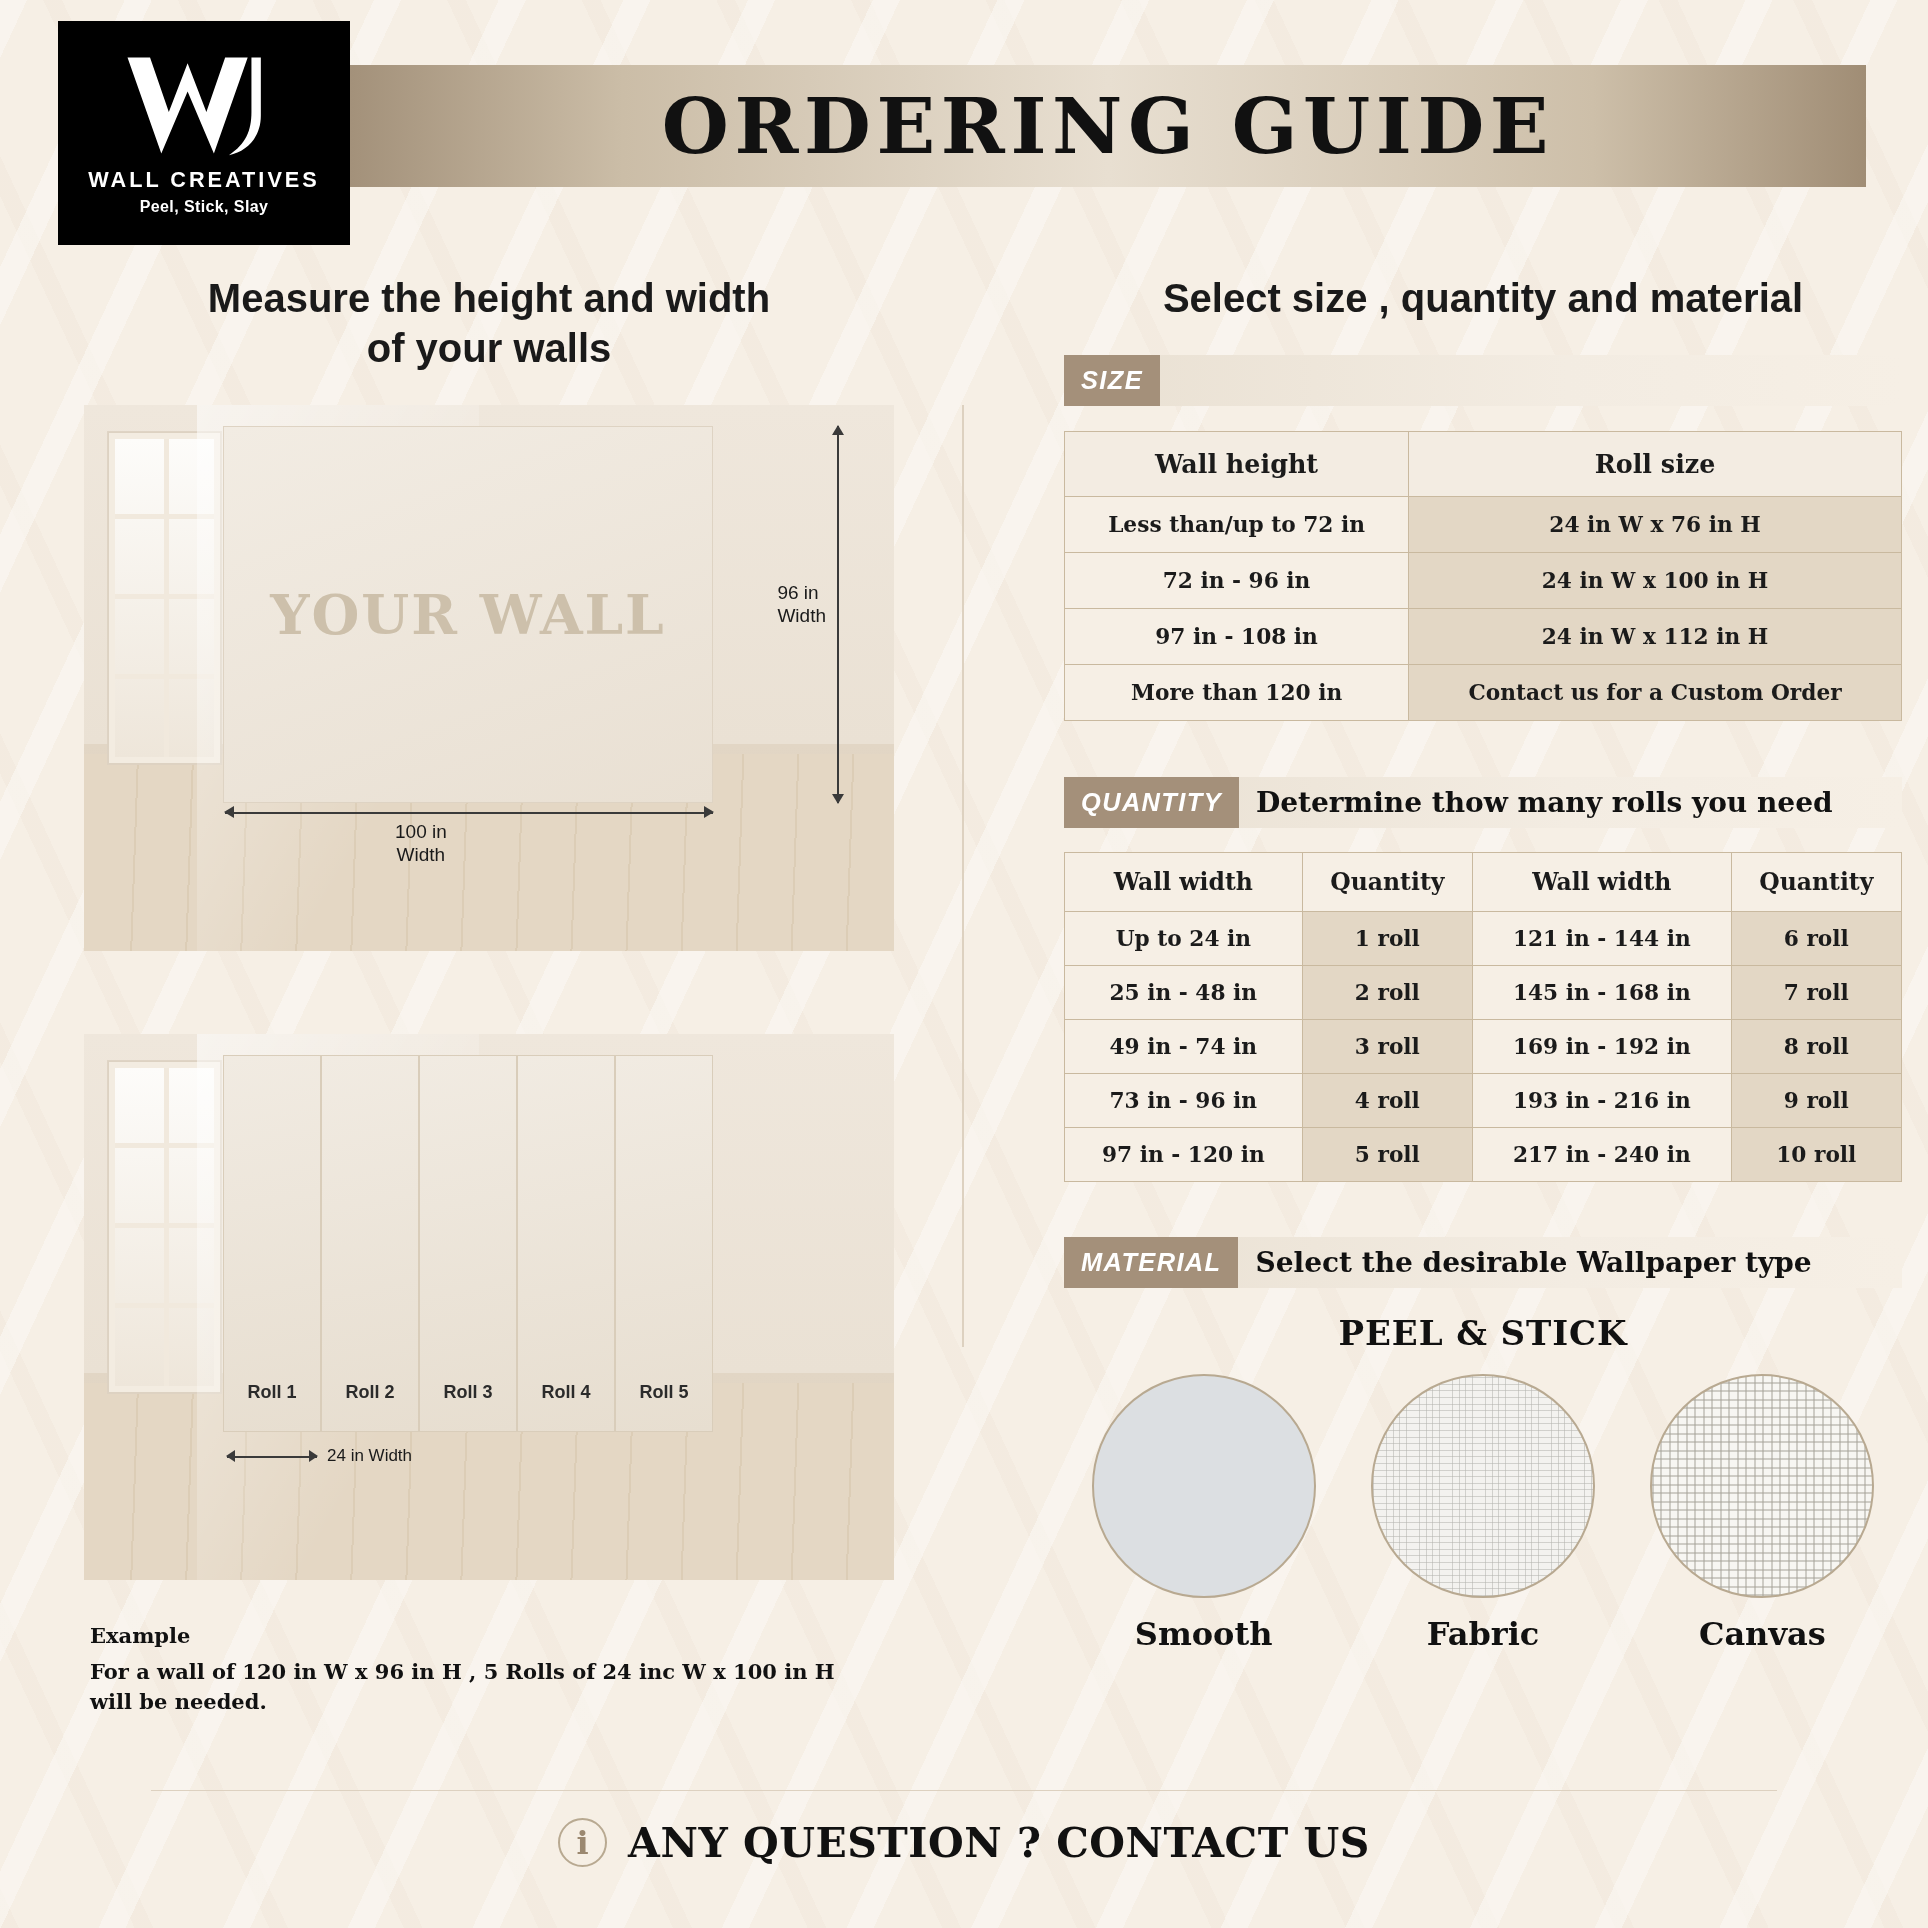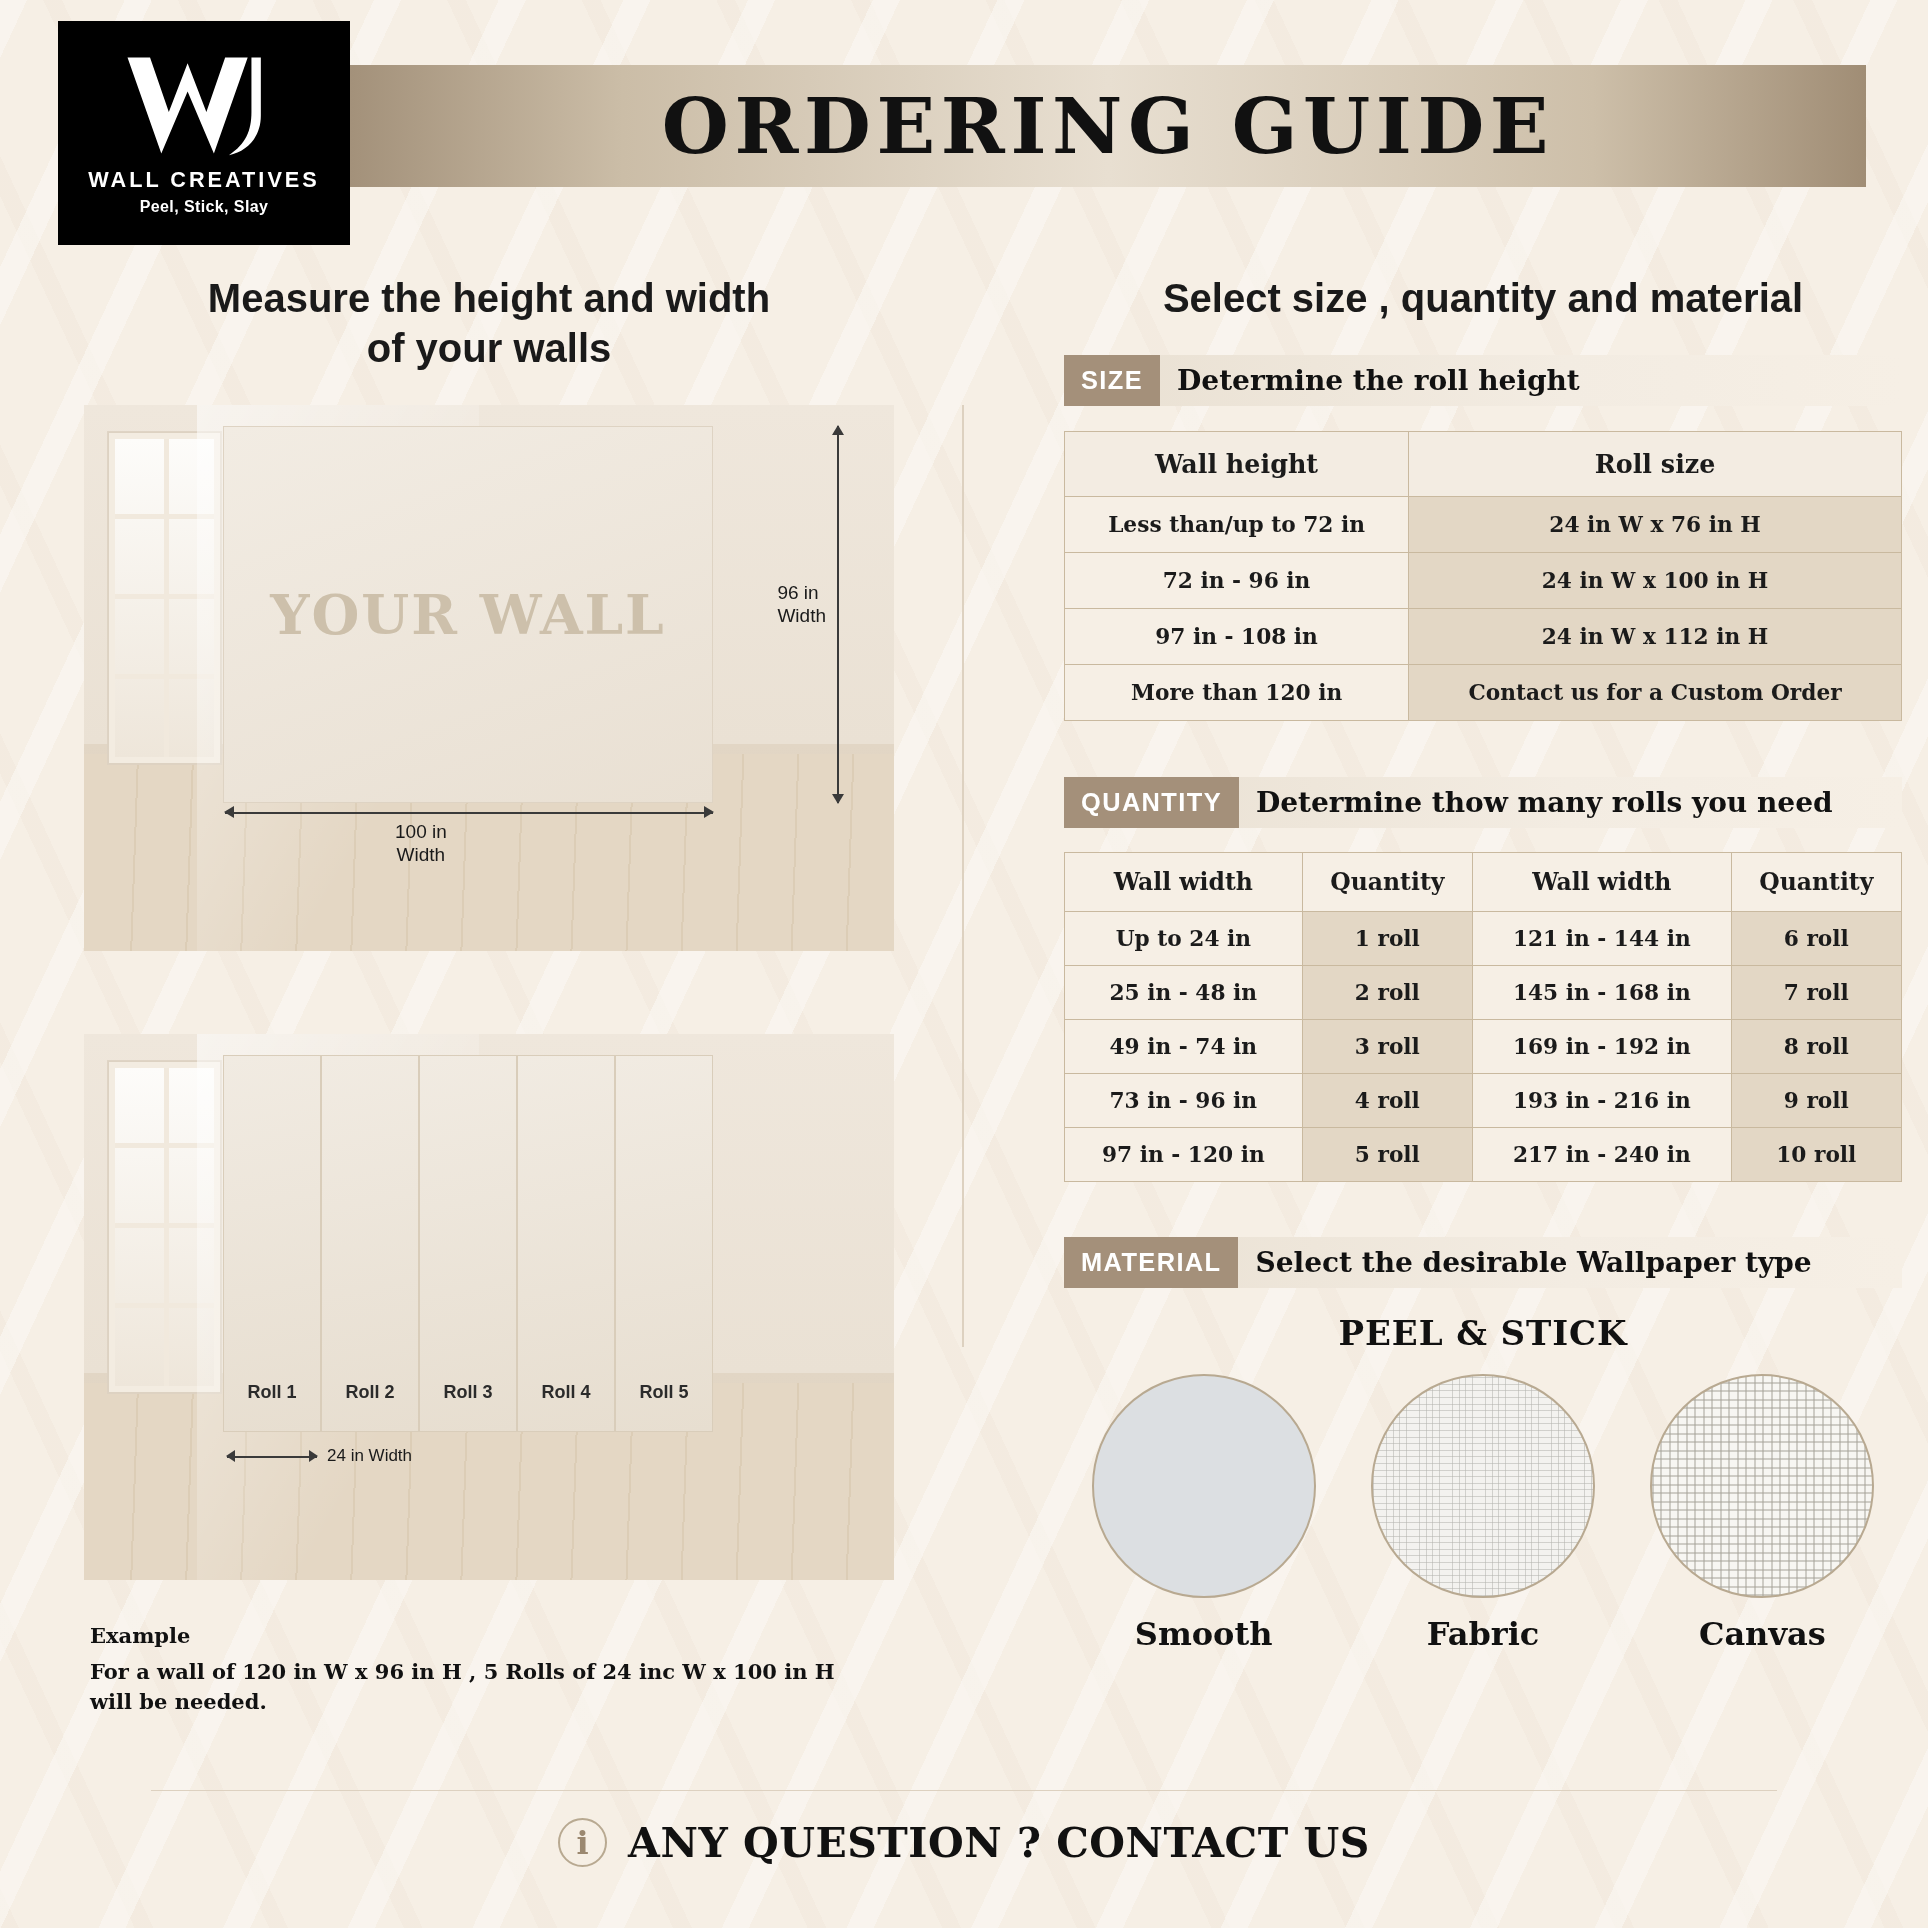--- a/index.html
+++ b/index.html
@@ -143,21 +143,21 @@
   .v-divider { position: absolute; left: 962px; top: 405px; width: 1.9px; height: 942px; background: #ddd1c0; }
 
   
   .right-col { position: absolute; left: 1064px; top: 273px; width: 838px; }
   .section-bar {
     display: flex; align-items: stretch; height: 51px; margin-bottom: 24.5px;
     background: linear-gradient(90deg,#e9e0d2 0%, #f3ece2 60%, #f6efe5 100%);
   }
   .section-tag {
     background: #a4907a; color: #fff; font-size: 25.4px; font-weight: 700;
-    letter-spacing: 1.4px; display: flex; align-items: center; padding: 0 17px;
+    letter-spacing: 1.4px; display: flex; align-items: center; padding: 0 17px; font-style: italic;
   }
   .section-text {
     font-family: "DejaVu Serif", serif; font-weight: 700; font-size: 28px; color: #111;
     display: flex; align-items: center; padding-left: 17px;
   }
   table { border-collapse: collapse; width: 100%; }
   table td, table th {
     border: 0.9px solid #c9b99f; font-family: "DejaVu Serif", serif; font-weight: 700;
     text-align: center; color: #1b1b1b;
   }
@@ -301,21 +301,20 @@
     </div>
   </div>
 
   <div class="v-divider"></div>
 
   <div class="right-col">
     <div class="col-heading">Select size , quantity and material</div>
 
     <div class="section-bar">
       <div class="section-tag">SIZE</div>
-      <div class="section-text">Determine the roll height</div>
     </div>
     <table class="size-table">
       <tbody>
           <tr>
         <th>Wall height</th>
         <th>Roll size</th>
       </tr>
       <tr>
         <td class="plain">Less than/up to 72 in</td>
         <td class="shade">24 in W x 76 in H</td>

